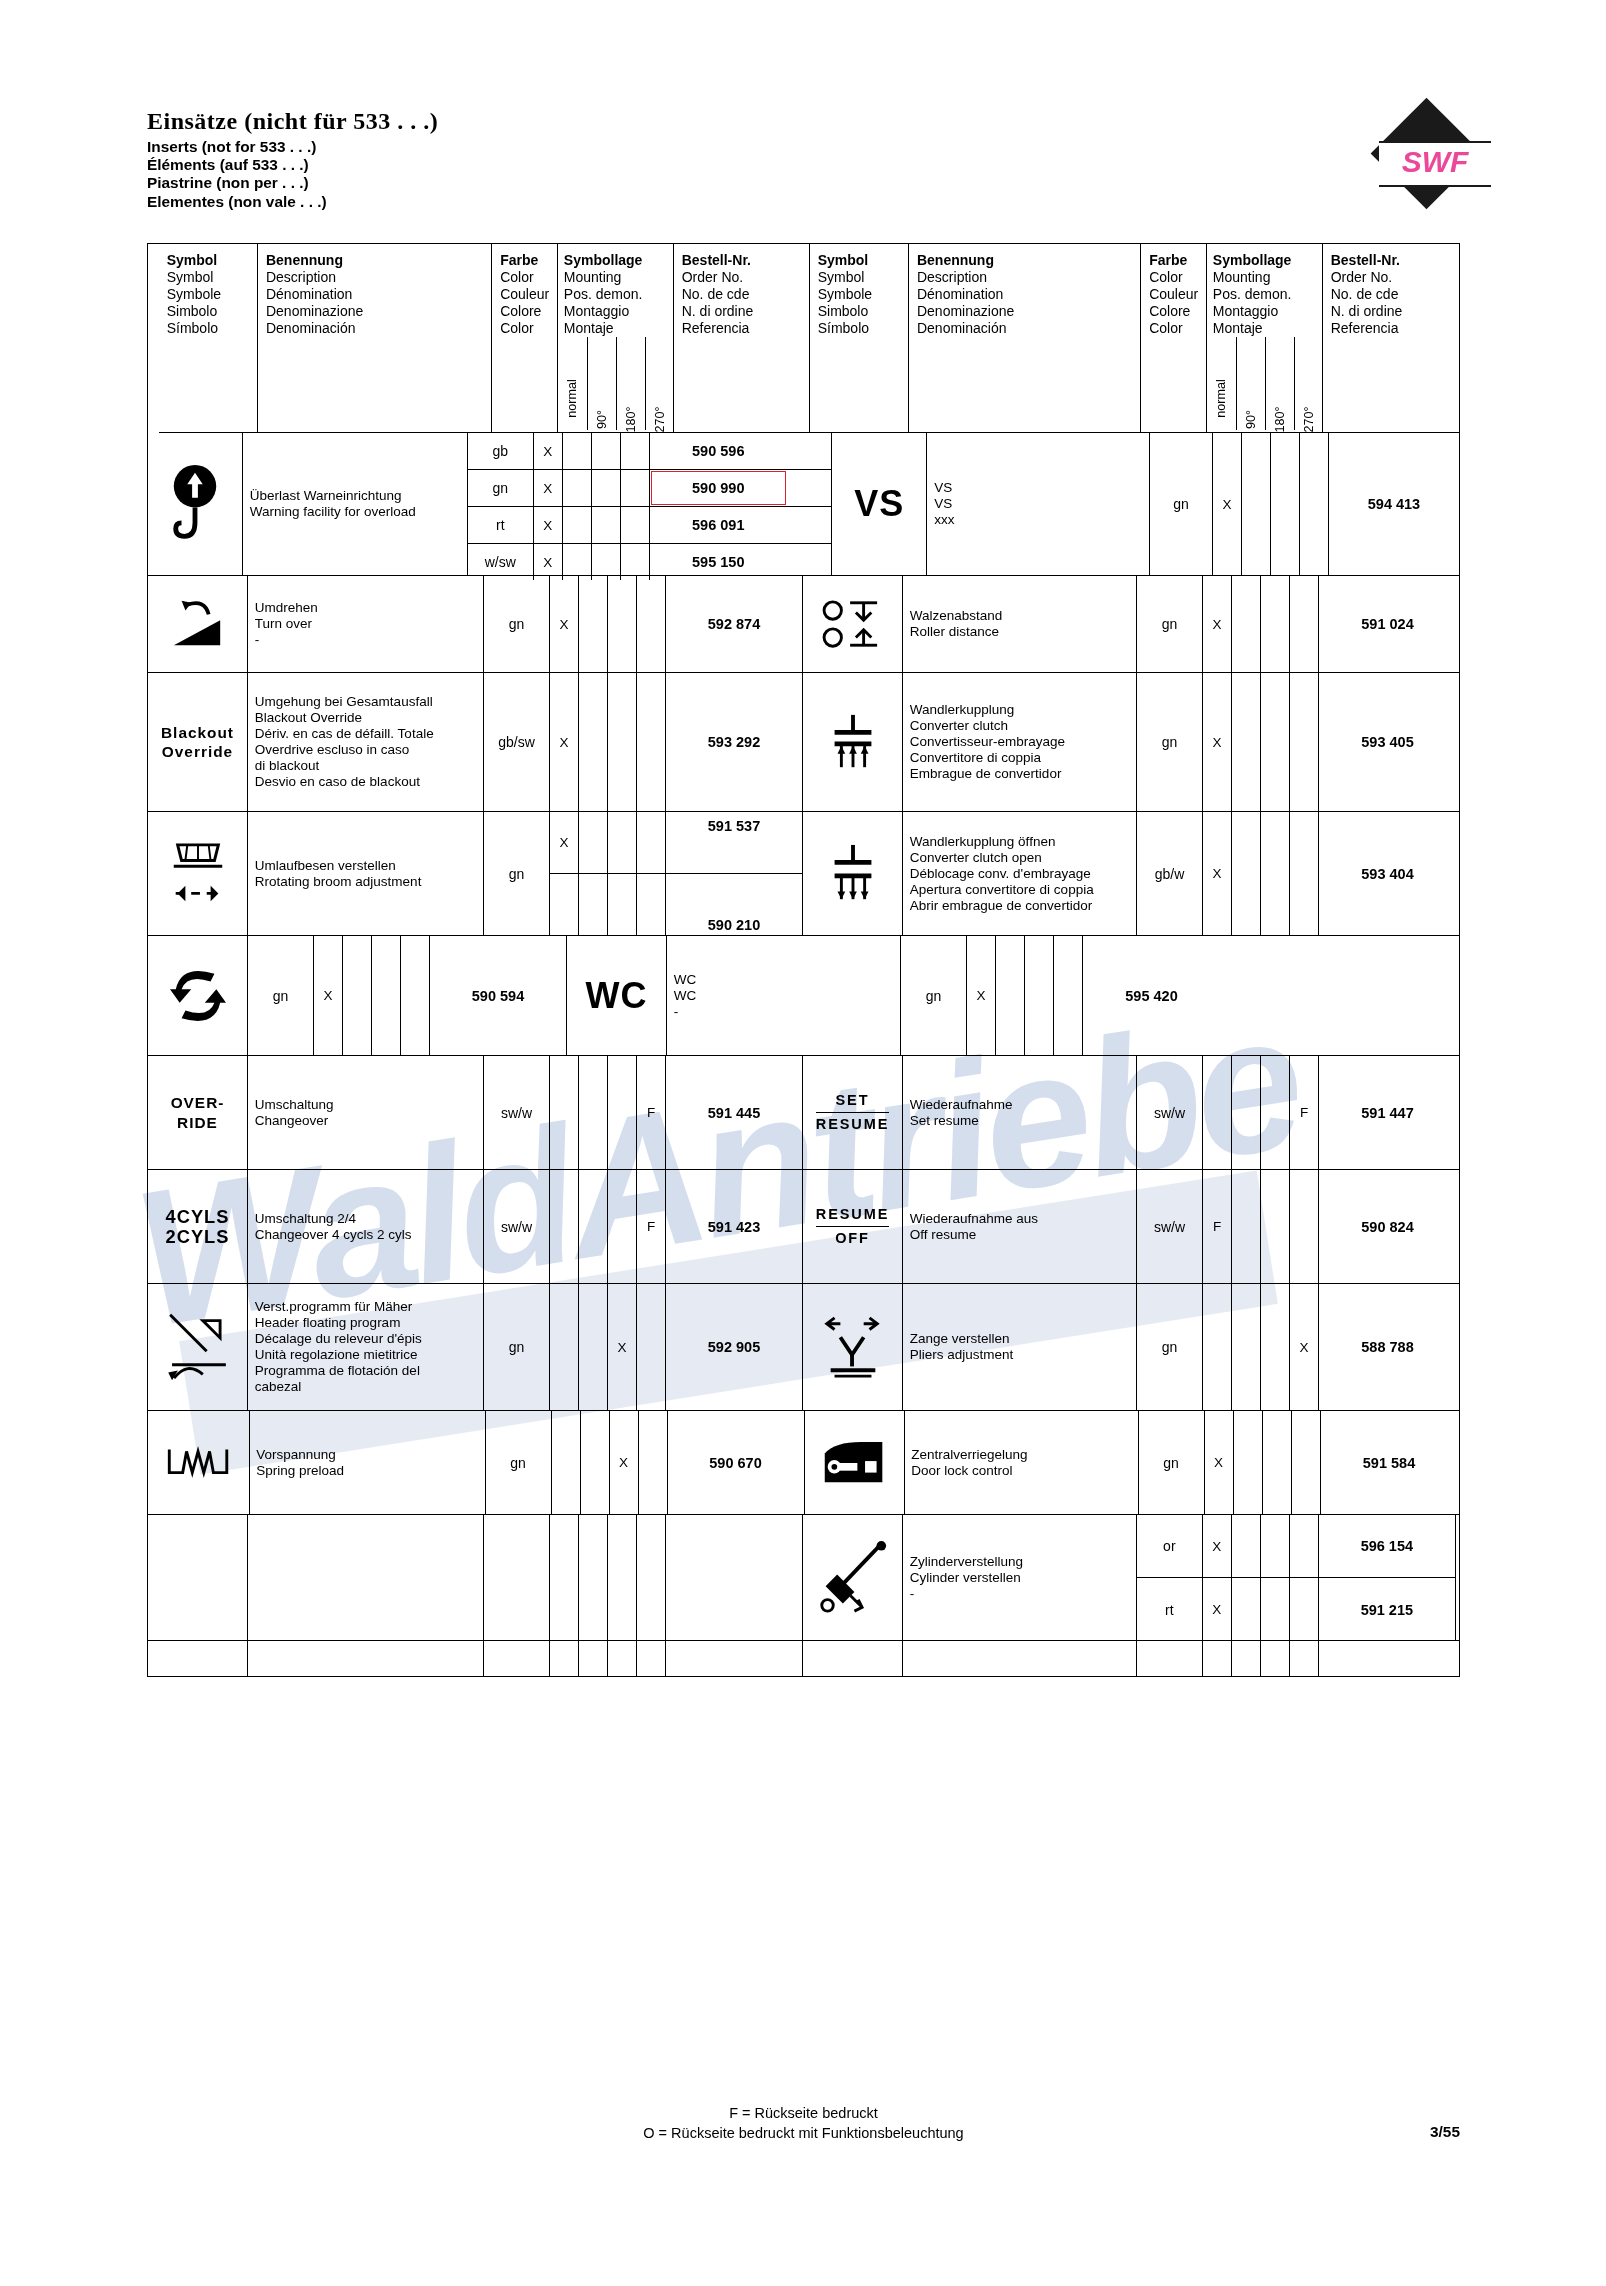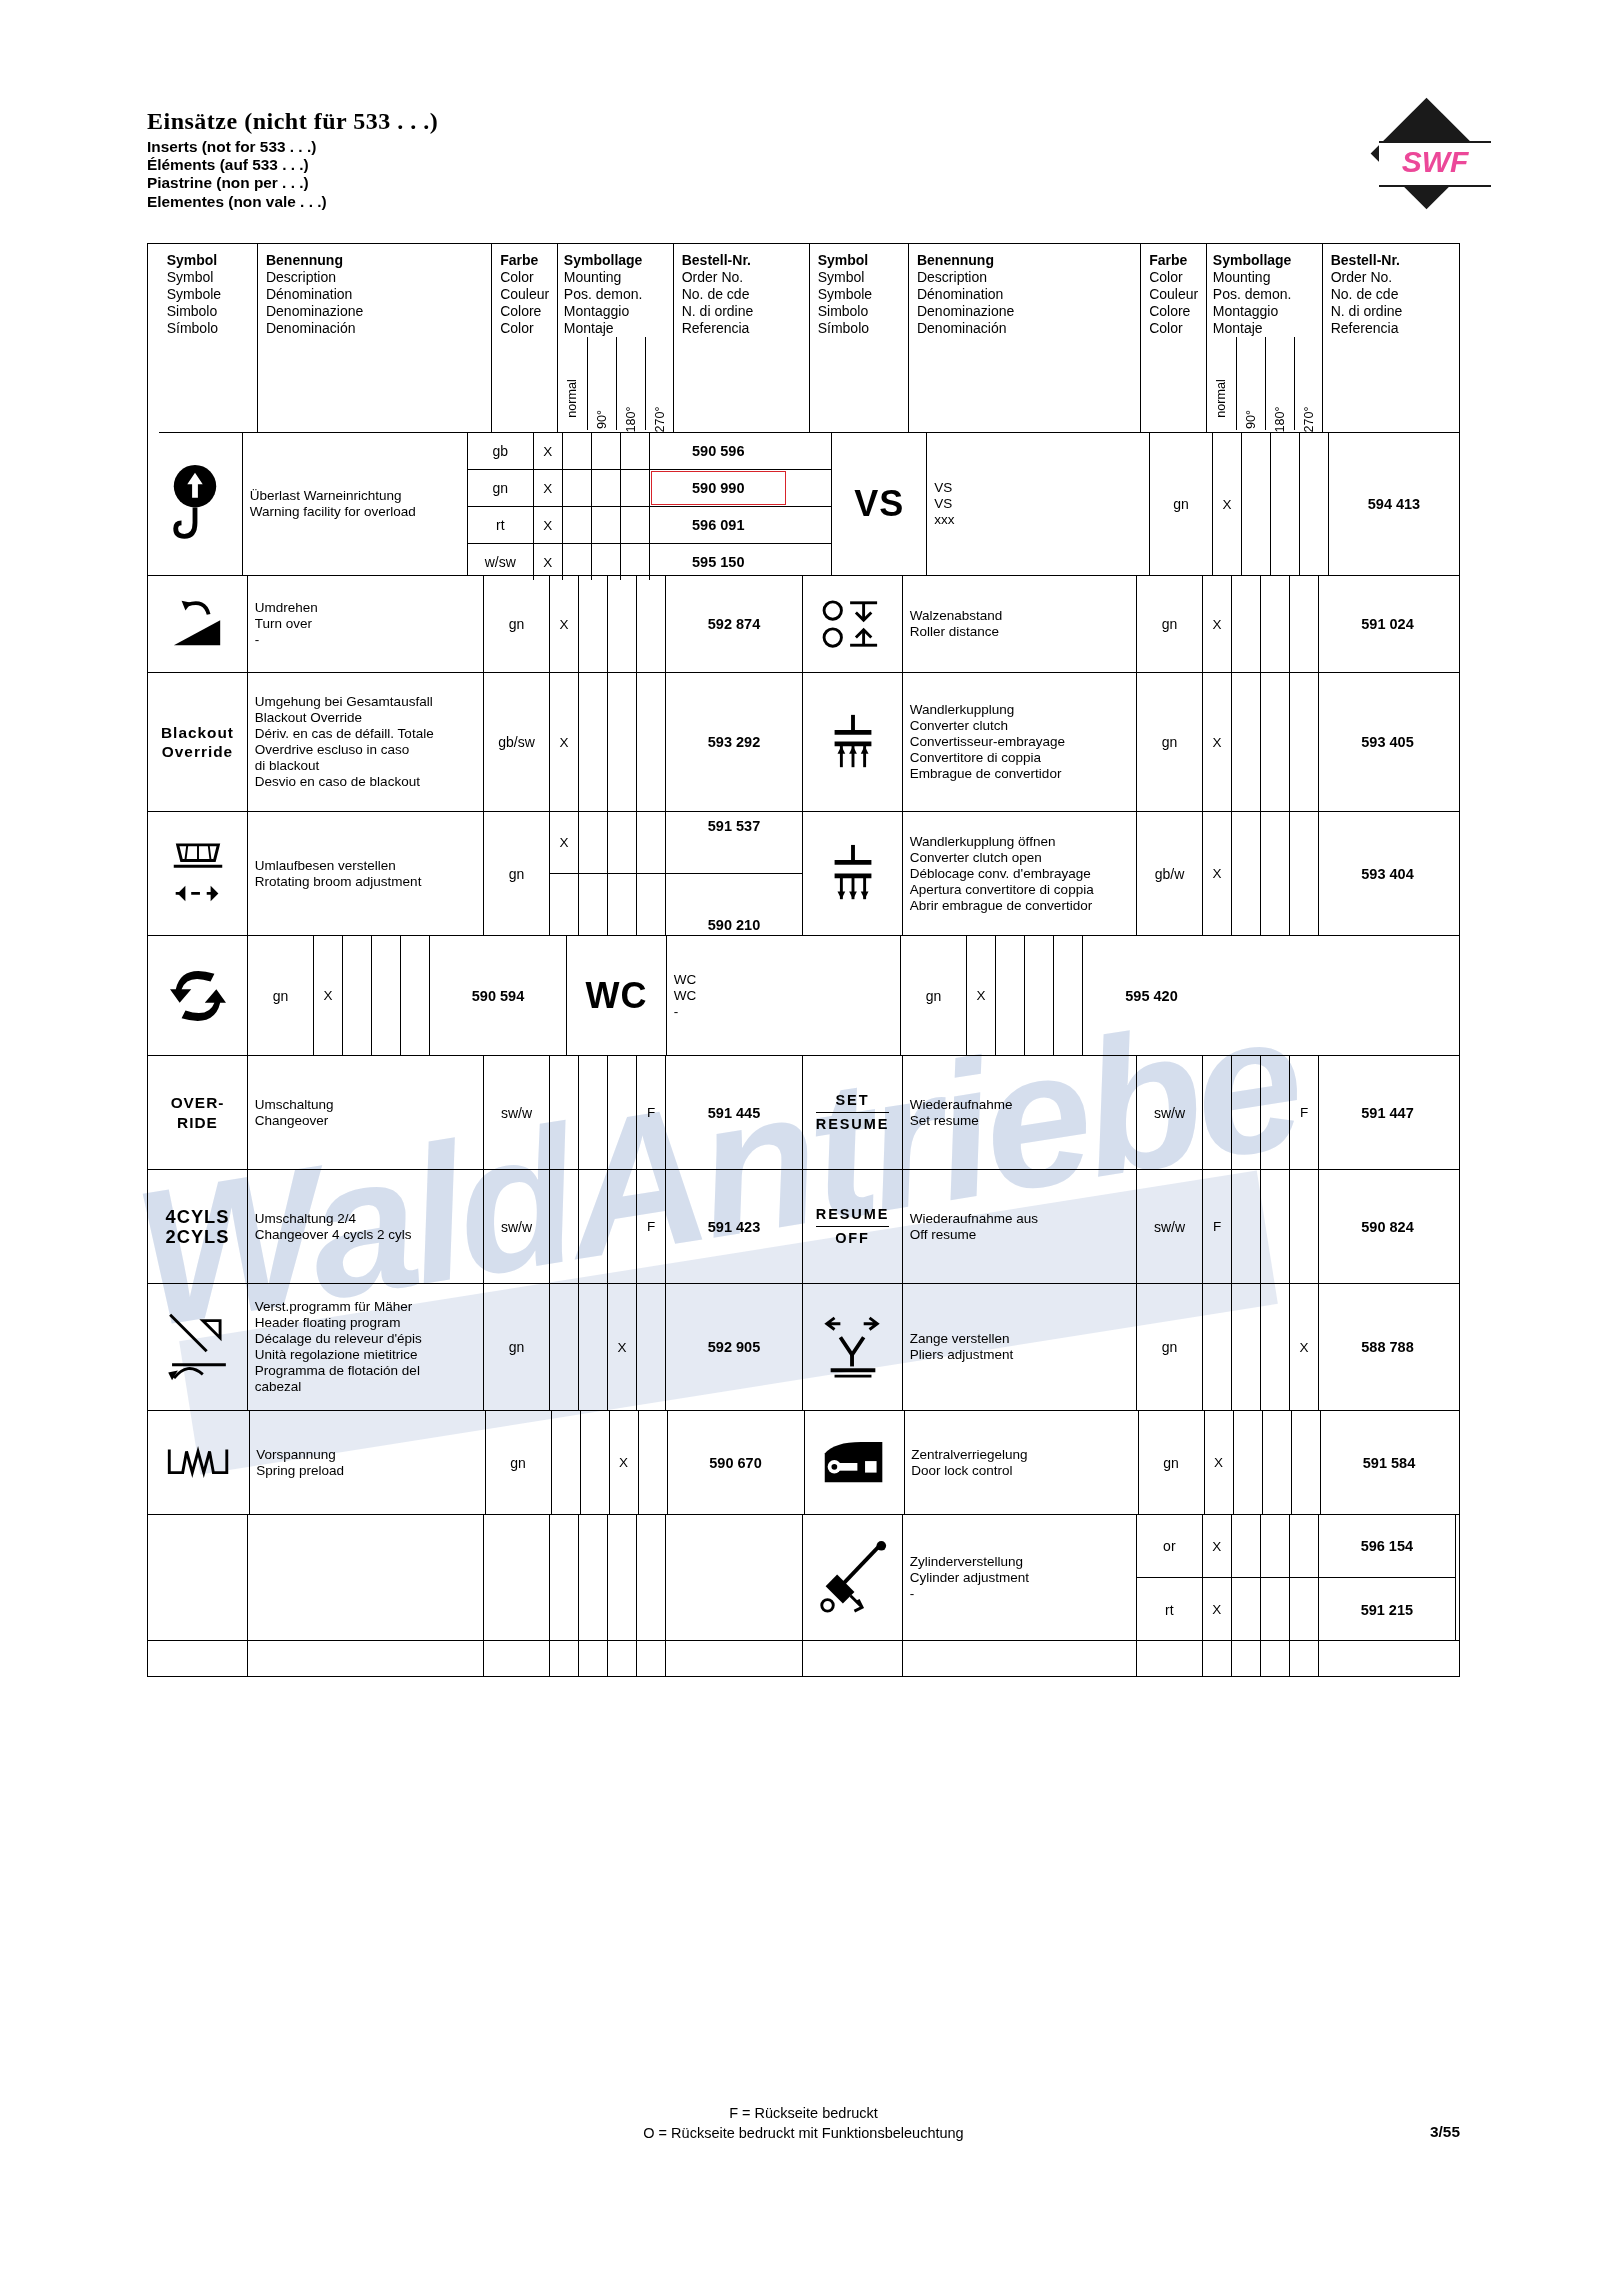--- a/index.html
+++ b/index.html
@@ -706,21 +706,21 @@
           <line x1="66" y1="6" x2="26" y2="48" stroke="#000" stroke-width="4"></line>
           <circle cx="68" cy="6" r="5" fill="#000"></circle>
           <path d="M22 36 L40 54 L28 66 L10 48 Z" fill="#000"></path>
           <circle cx="12" cy="68" r="6" fill="none" stroke="#000" stroke-width="3"></circle>
           <path d="M36 58 L48 70 M40 74 L48 70 L44 62" fill="none" stroke="#000" stroke-width="3"></path>
         </svg>
       </div>
       <div class="cell benc2">
         <div>
           <div>Zylinderverstellung</div>
-          <div>Cylinder adjustment</div>
+          <div>Cylinder verstellen</div>
           <div>-</div>
         </div>
       </div>
       <div class="cell" style="width:319px;padding:0;">
         <div class="stack" style="height:100%;">
           <div class="srow" style="height:62px;">
             <div class="cell farc" style="width:66px;height:62px;">or</div>
             <div class="cell mouc" style="width:116px;height:62px;">
               <div class="msub">X</div>
               <div class="msub"></div>

